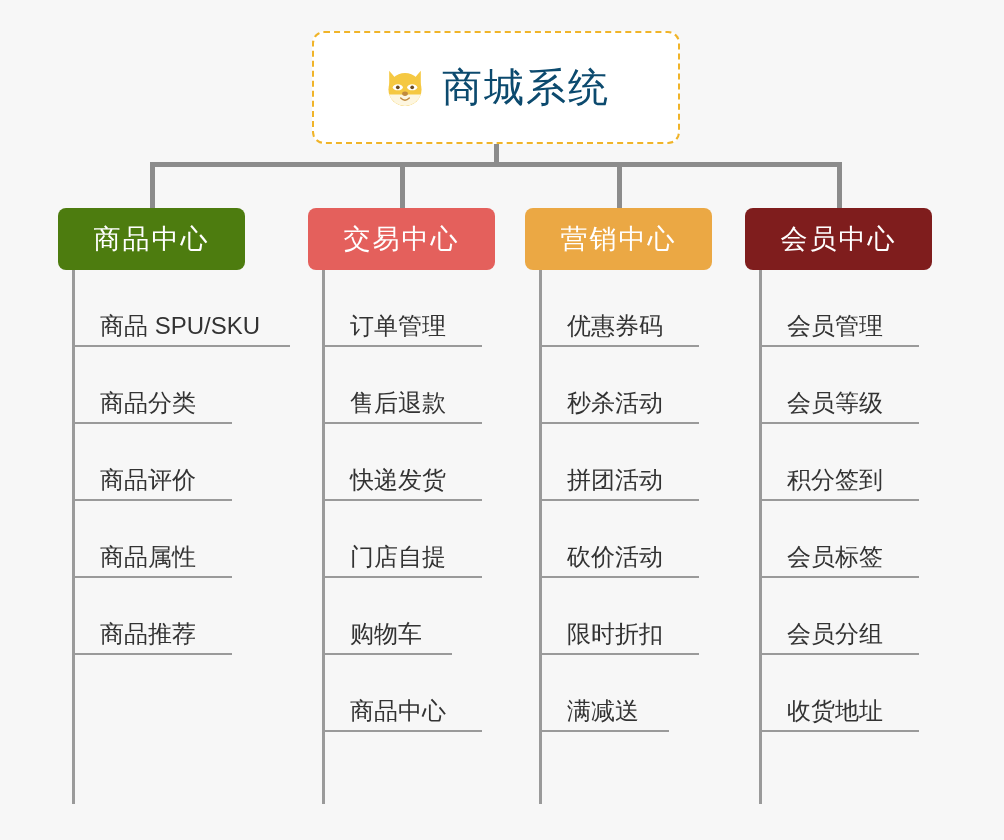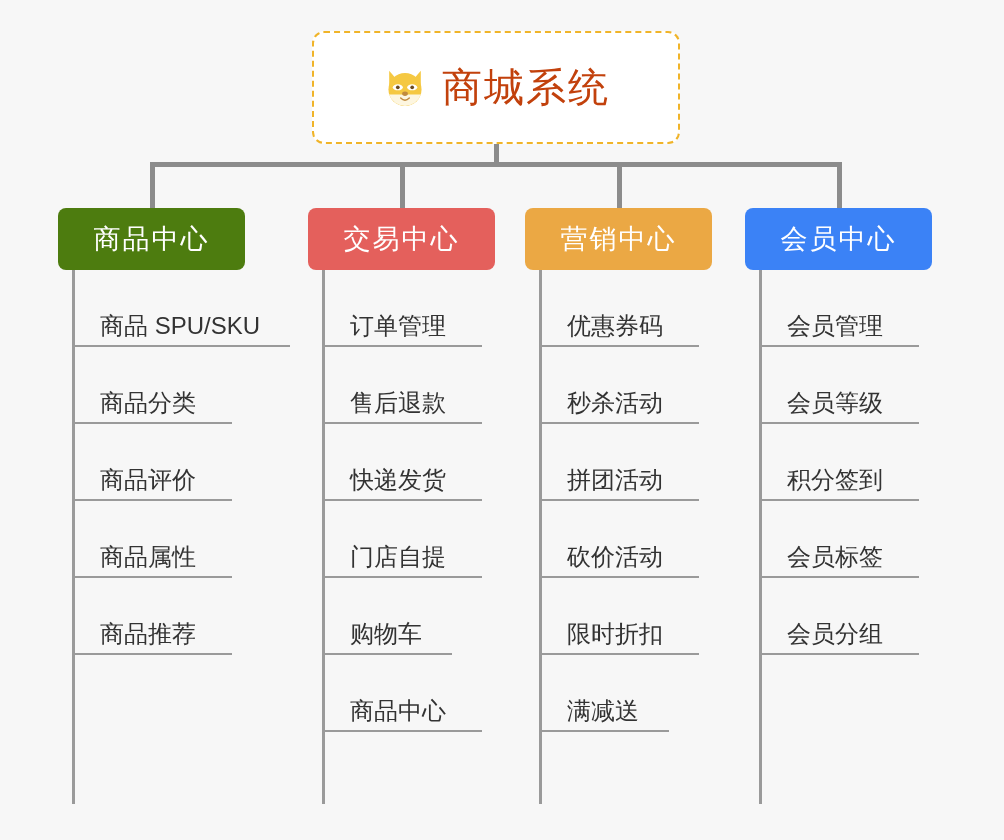--- a/index.html
+++ b/index.html
@@ -139,21 +139,21 @@
         <path d="M9 36 a23 23 0 0 0 46 0 a23 23 0 0 1 -46 0 Z" fill="#f5c842"></path>
         <path d="M32 57 a23 23 0 0 0 22 -16 L10 41 a23 23 0 0 0 22 16 Z" fill="#fdf6e0"></path>
         <ellipse cx="22" cy="31" rx="7" ry="4.2" fill="#ffffff"></ellipse>
         <ellipse cx="42" cy="31" rx="7" ry="4.2" fill="#ffffff"></ellipse>
         <ellipse cx="22" cy="31" rx="2.6" ry="2.6" fill="#6b4a1e"></ellipse>
         <ellipse cx="42" cy="31" rx="2.6" ry="2.6" fill="#6b4a1e"></ellipse>
         <ellipse cx="32" cy="40" rx="4" ry="3" fill="#c08a3e"></ellipse>
         <path d="M26 46 q6 6 12 0" stroke="#c08a3e" stroke-width="2" fill="none" stroke-linecap="round"></path>
       </svg>
     </span>
-    <span class="root-title" style="color: #c2410c;">商城系统</span>
+    <span class="root-title" style="color: #0c4a6e;">商城系统</span>
   </div>
 
   <div class="conn-stem" style="background: rgb(140, 140, 140);"></div>
   <div class="conn-bar" style="background: rgb(140, 140, 140);"></div>
   <div class="conn-drop" style="left: 150px; background: rgb(140, 140, 140);"></div>
   <div class="conn-drop" style="left: 400px; background: rgb(140, 140, 140);"></div>
   <div class="conn-drop" style="left: 617px; background: rgb(140, 140, 140);"></div>
   <div class="conn-drop" style="left: 837px; background: rgb(140, 140, 140);"></div>
 
   <div class="branch" style="left:58px;">
@@ -228,36 +228,39 @@
       <div class="leaf w-med">
           <span class="leaf-label">限时折扣</span>
         </div>
       <div class="leaf w-short">
           <span class="leaf-label">满减送</span>
         </div>
     </div>
   </div>
 
   <div class="branch" style="left:745px;">
-    <div class="branch-header" style="background: #3b82f6;">
+    <div class="branch-header" style="background: #7f1d1d;">
       <span>会员中心</span>
     </div>
     <div class="branch-trunk" style="height: 534px;"></div>
     <div class="leaf-list">
       <div class="leaf w-med">
           <span class="leaf-label">会员管理</span>
         </div>
       <div class="leaf w-med">
           <span class="leaf-label">会员等级</span>
         </div>
       <div class="leaf w-med">
           <span class="leaf-label">积分签到</span>
         </div>
       <div class="leaf w-med">
           <span class="leaf-label">会员标签</span>
         </div>
       <div class="leaf w-med">
           <span class="leaf-label">会员分组</span>
         </div>
+      <div class="leaf w-med">
+          <span class="leaf-label">收货地址</span>
+        </div>
     </div>
   </div>
 
 </div>
 
 </body></html>

